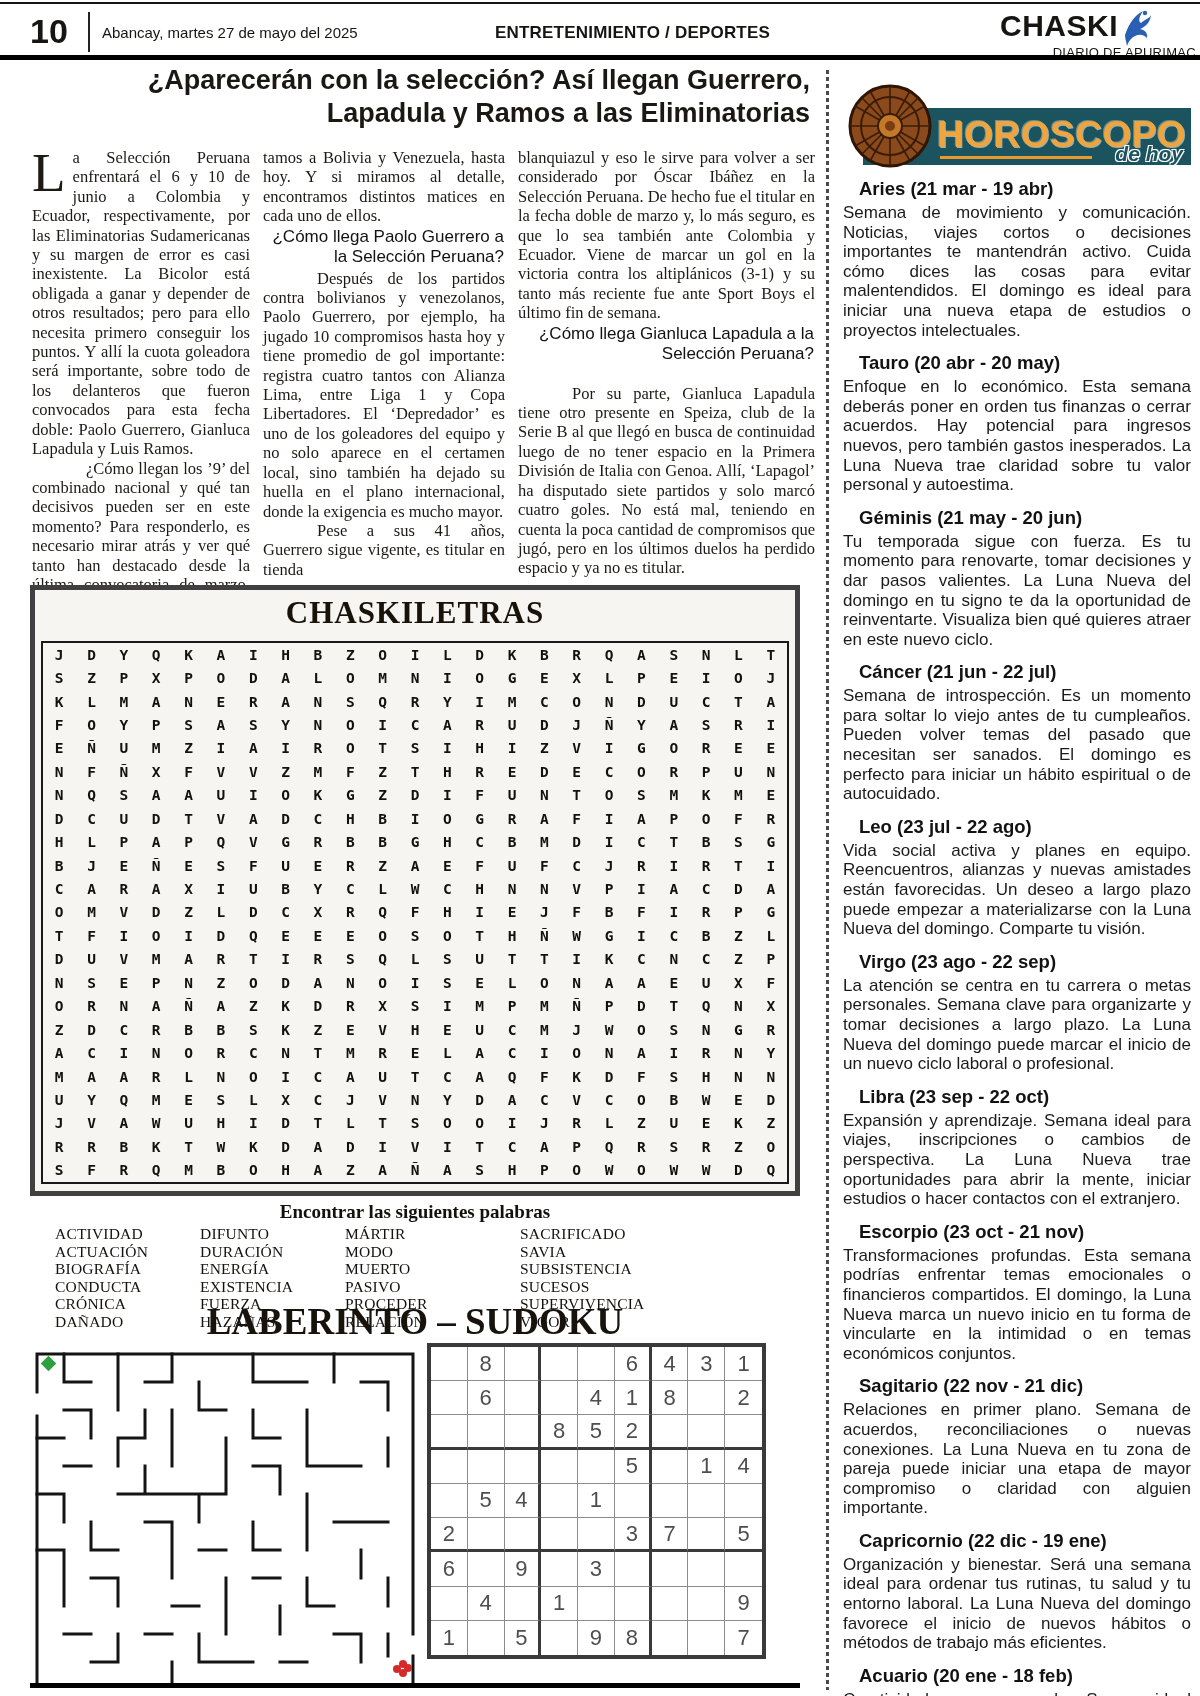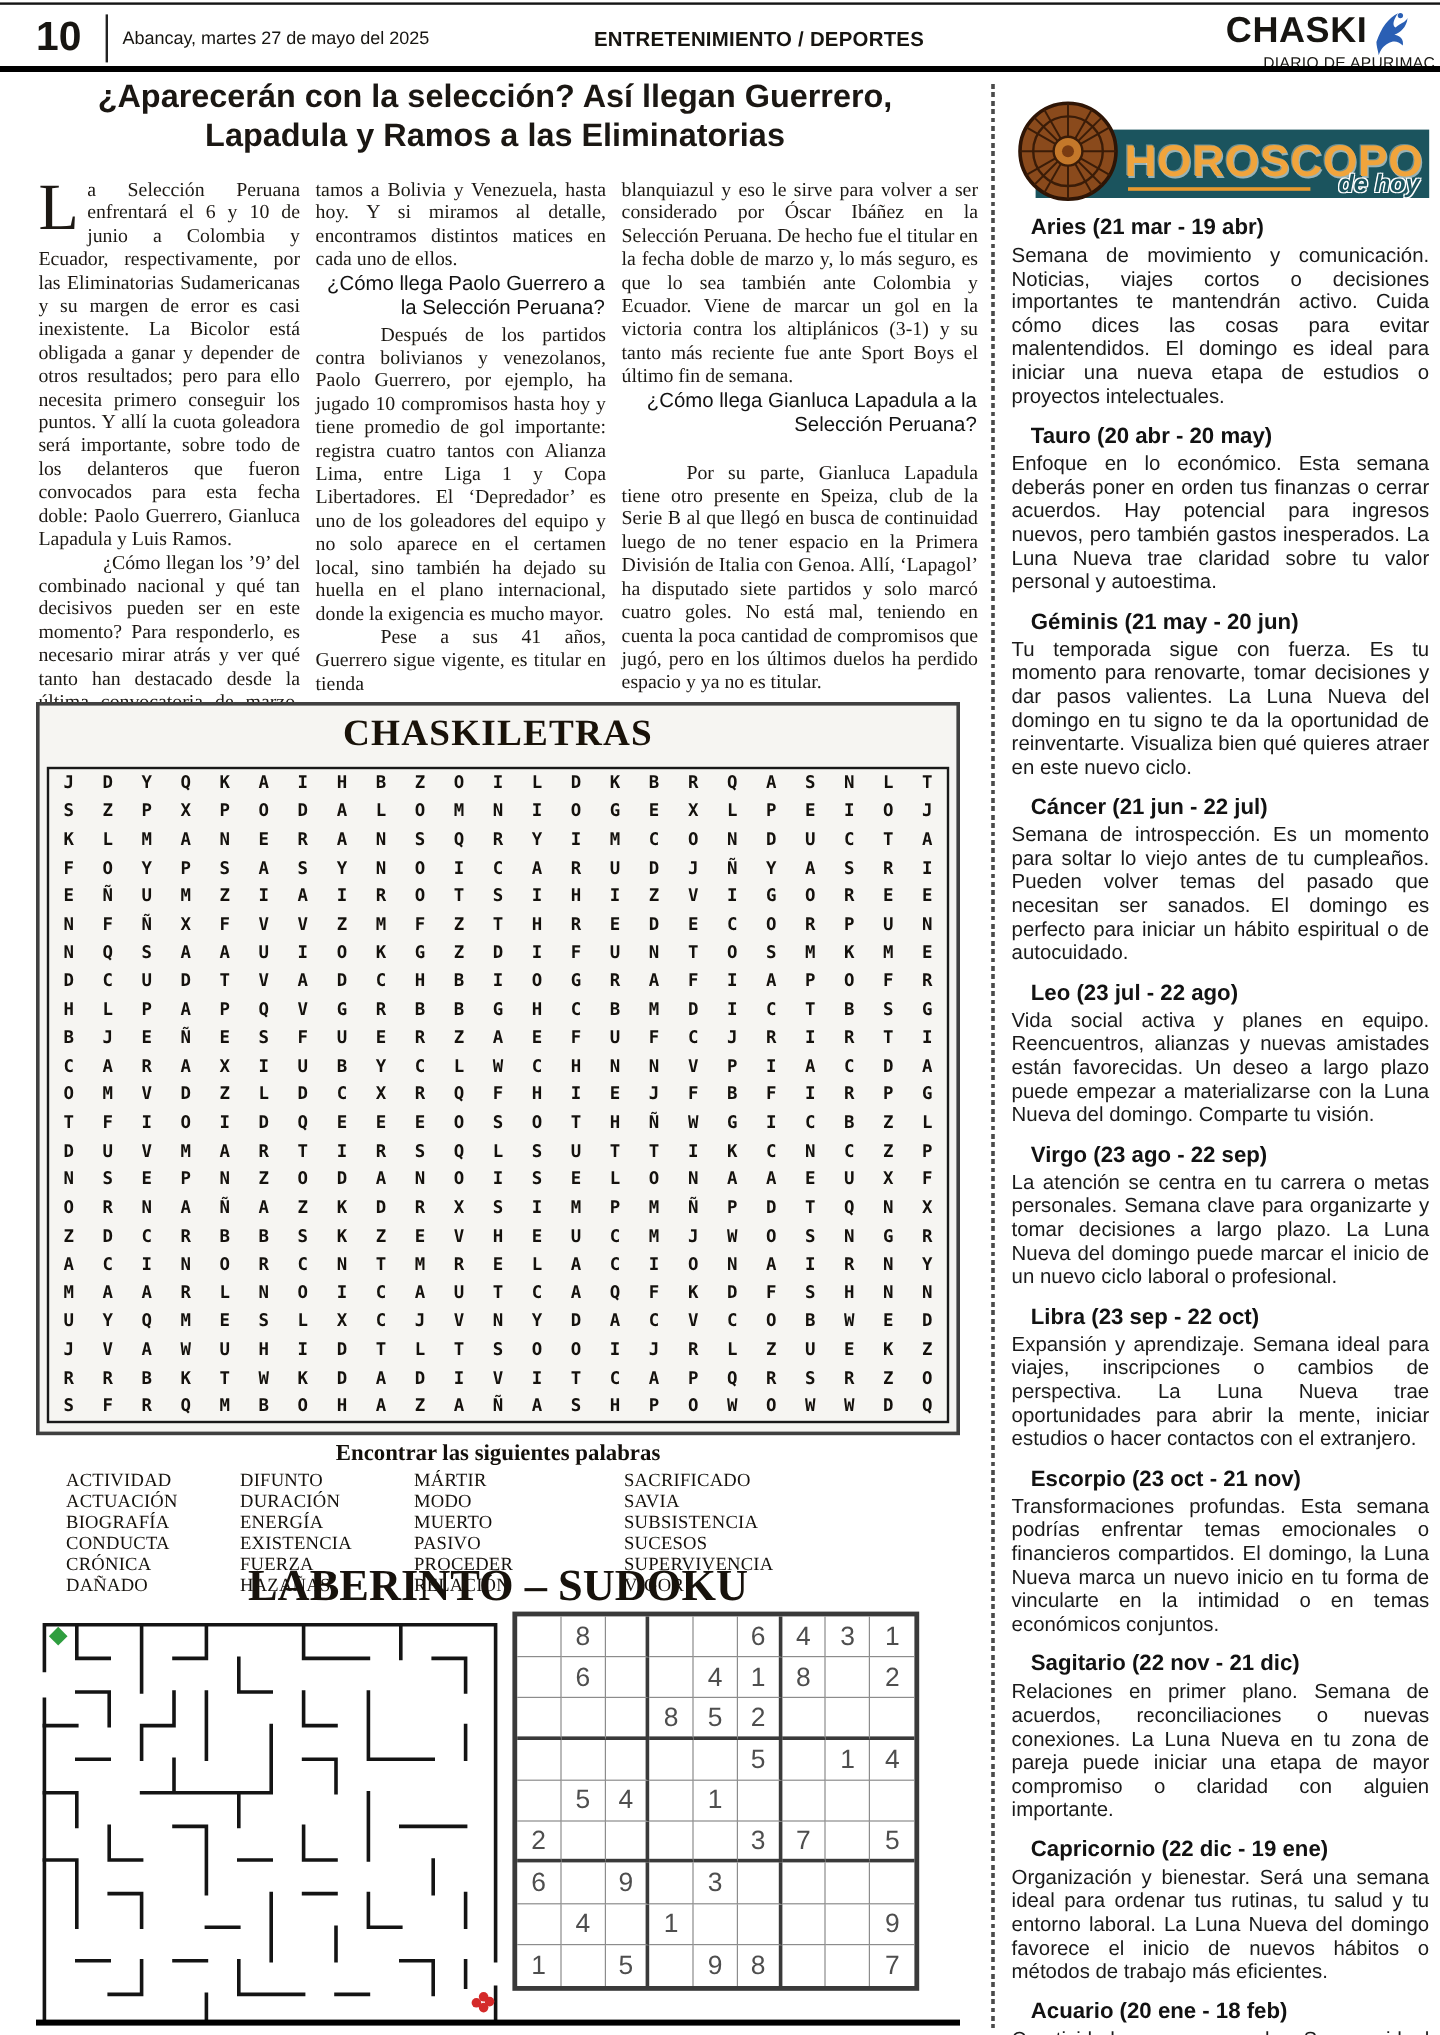--- a/index.html
+++ b/index.html
@@ -7,44 +7,44 @@
        font-family:"Liberation Sans",sans-serif;color:#171511}
 
   
   .top-rule{position:absolute;left:0;top:2px;width:1200px;height:2px;background:#151515}
   .page-number{position:absolute;left:30px;top:12px;font-weight:bold;font-size:34px}
   .head-div{position:absolute;left:88px;top:12px;width:2px;height:40px;background:#222}
   .head-date{position:absolute;left:102px;top:24px;font-size:15px}
   .head-section{position:absolute;left:495px;top:23px;width:330px;text-align:left;
                 font-weight:bold;font-size:17px;letter-spacing:.2px}
   .brand{position:absolute;left:1000px;top:5px;width:196px;text-align:right}
-  .brand-row{display:flex;justify-content:center;align-items:center;gap:1px}
+  .brand-row{display:flex;justify-content:flex-start;align-items:center;gap:1px}
   .brand-name{font-weight:bold;font-size:30px;letter-spacing:.5px;line-height:30px}
   .brand-sub{font-size:13px;letter-spacing:.3px;margin-top:-2px}
   .header-rule{position:absolute;left:0;top:55px;width:1200px;height:5px;background:#000}
 
   
-  .article-title{position:absolute;left:15px;top:64px;width:795px;margin:0;text-align:center;
+  .article-title{position:absolute;left:15px;top:64px;width:795px;margin:0;text-align:right;
                  font-weight:bold;font-size:27px;line-height:33px;color:#1b1713}
   .cols{position:absolute;left:32px;top:148px;width:783px;display:flex;gap:13px;
         font-family:"Liberation Serif",serif;font-size:16.5px;line-height:19.4px;
         text-align:justify;color:#1d1914}
   .col.c1{width:218px;flex:none}
   .col.c2{width:242px;flex:none}
   .col.c3{width:297px;flex:none}
   .col p{margin:0}
   .col p.ind{text-indent:54px}
   .col p.gap{margin-top:19px}
   .subhead{font-family:"Liberation Sans",sans-serif;font-size:17px;line-height:20.5px;
            text-align:right;margin:1px 1px;color:#121212}
   .dropcap{float:left;font-size:55px;line-height:43px;padding:3px 7px 0 0;font-weight:normal}
 
   
   .ws-box{position:absolute;left:30px;top:585px;width:770px;height:611px;box-sizing:border-box;
-          background:#f6f5f2;border:3px solid #404040}
+          background:#f6f5f2;border:5px solid #404040}
   .ws-title{margin:5px 0 0;text-align:center;font-family:"Liberation Serif",serif;
             font-weight:bold;font-size:31px;letter-spacing:1px;color:#191209}
   .ws-grid{position:absolute;left:6px;right:6px;top:51px;bottom:7px;border:2px solid #191919;
            display:grid;grid-template-columns:repeat(23,1fr);grid-template-rows:repeat(23,1fr)}
   .ws-cell{display:flex;align-items:center;justify-content:center;
            font-family:"DejaVu Sans Mono",monospace;font-weight:bold;font-size:14.5px;color:#14110d}
 
   .find-title{position:absolute;left:30px;top:1201px;width:770px;text-align:center;
               font-family:"Liberation Serif",serif;font-weight:bold;font-size:19px;color:#14100b}
   .word-cols{position:absolute;left:55px;top:1225px;width:745px;display:flex;

